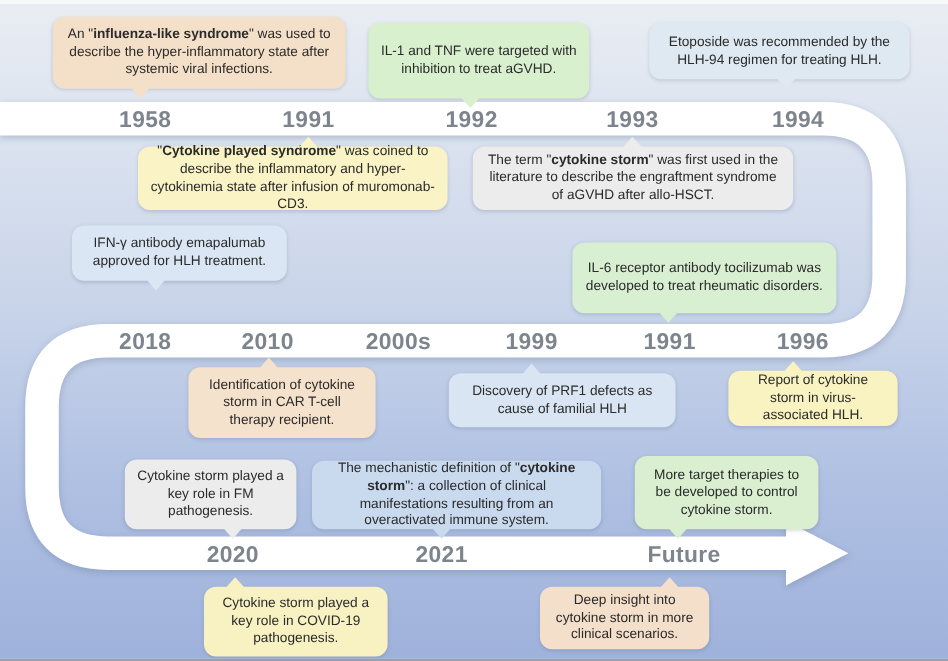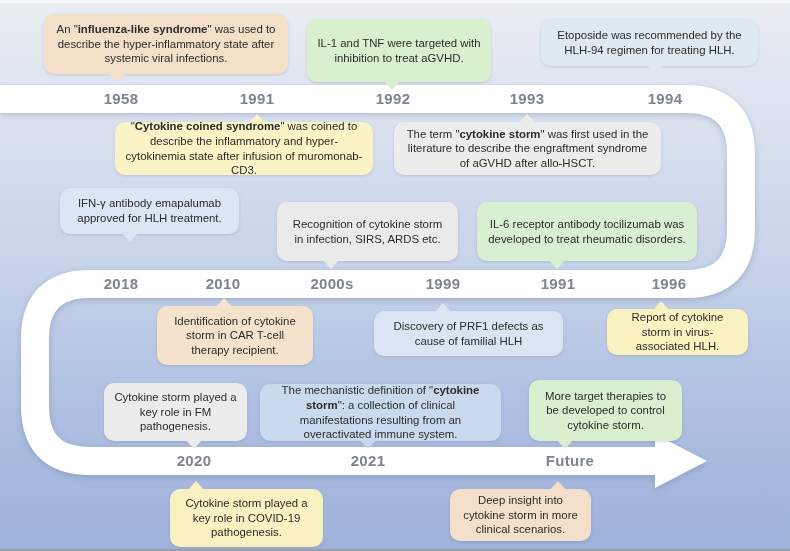--- a/index.html
+++ b/index.html
@@ -13,21 +13,21 @@
     border-bottom:2px solid #9aa0ab;
     border-top:3px solid #f6f8fa;
   }
   .band-svg{position:absolute;left:0;top:0;}
   .band-path{fill:none;stroke:#ffffff;stroke-width:28;}
   .band-shadow{filter:drop-shadow(0 2px 3px rgba(95,112,150,0.35));}
   .arrow-head{fill:#ffffff;}
   .year{
     position:absolute;
     transform:translateX(-50%);
-    font-size:15px;font-weight:bold;color:#7e848e;
+    font-size:19px;font-weight:bold;color:#7e848e;
     letter-spacing:.3px;white-space:nowrap;
   }
   .callout{
     position:absolute;
     border-radius:10px;
     display:flex;align-items:center;justify-content:center;
     padding:4px 10px;box-sizing:border-box;
     box-shadow:0 1px 3px rgba(60,70,100,0.18);
   }
   .callout-text{
@@ -80,37 +80,33 @@
     <div class="pointer down" style="left:77px"></div>
   </div>
 
   <div class="callout" style="left: 541px; top: 16px; width: 217px; height: 47px; background: rgb(223, 233, 241); --c: #dfe9f1;">
     <div class="callout-text"><span>Etoposide was recommended by the HLH-94 regimen for treating HLH.</span></div>
     <div class="pointer down" style="left:106px"></div>
   </div>
 
   <div class="callout" style="left: 115px; top: 119px; width: 258px; height: 53px; background: rgb(249, 243, 197); --c: #f9f3c5;">
     <div class="pointer up" style="left:134px"></div>
-    <div class="callout-text"><span>"</span><b>Cytokine coined syndrome</b><span>" was coined to describe the inflammatory and hyper-cytokinemia state after infusion of muromonab-CD3.</span></div>
+    <div class="callout-text"><span>"</span><b>Cytokine played syndrome</b><span>" was coined to describe the inflammatory and hyper-cytokinemia state after infusion of muromonab-CD3.</span></div>
   </div>
 
   <div class="callout" style="left: 394px; top: 119px; width: 267px; height: 53px; background: rgb(236, 236, 236); --c: #ececec;">
     <div class="pointer up" style="left:125px"></div>
     <div class="callout-text"><span>The term "</span><b>cytokine storm</b><span>" was first used in the literature to describe the engraftment syndrome of aGVHD after allo-HSCT.</span></div>
   </div>
 
   <div class="callout" style="left: 60px; top: 185px; width: 179px; height: 46px; background: rgb(218, 230, 243); --c: #dae6f3;">
     <div class="callout-text"><span>IFN-γ antibody emapalumab approved for HLH treatment.</span></div>
     <div class="pointer down" style="left:62px"></div>
   </div>
 
-  <div class="callout" style="left: 277px; top: 199px; width: 181px; height: 59px; background: rgb(234, 234, 234); --c: #eaeaea;">
-    <div class="callout-text"><span>Recognition of cytokine storm  in infection, SIRS, ARDS etc.</span></div>
-    <div class="pointer down" style="left:46px"></div>
-  </div>
 
   <div class="callout" style="left: 477px; top: 199px; width: 220px; height: 59px; background: rgb(217, 239, 210); --c: #d9efd2;">
     <div class="callout-text"><span>IL-6 receptor antibody tocilizumab was developed to treat rheumatic disorders.</span></div>
     <div class="pointer down" style="left:72px"></div>
   </div>
 
   <div class="callout" style="left: 157px; top: 303px; width: 156px; height: 59px; background: rgb(245, 226, 204); --c: #f5e2cc;">
     <div class="pointer up" style="left:59px"></div>
     <div class="callout-text"><span>Identification of cytokine storm in CAR T-cell therapy recipient.</span></div>
   </div>

